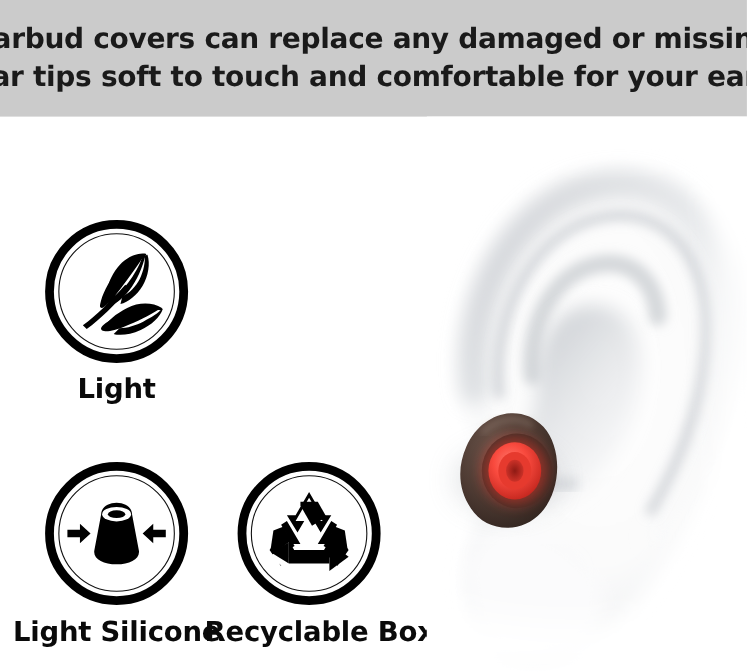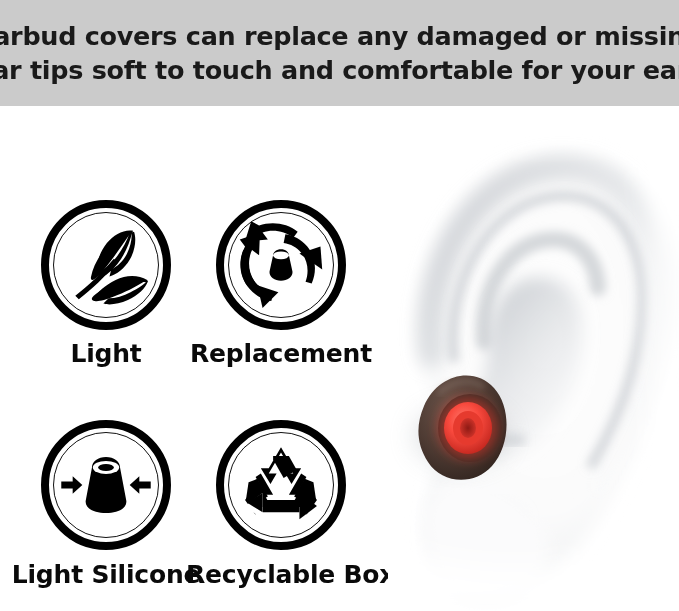--- a/index.html
+++ b/index.html
@@ -149,42 +149,20 @@
 
             <path d="M112 82 C102 76 88 76 76 82 C64 88 55 96 52 102 L62 101 C68 96 76 90 86 87 C96 84 106 83 112 85 Z"></path>
             <path d="M113 83 C110 92 101 100 90 105 C79 110 68 111 62 109 L68 103 C76 103 85 100 93 96 C101 92 109 87 112 83 Z"></path>
             <path d="M110 83 C99 90 85 97 74 101 C64 105 56 107 52 106 C48 105 48 103 51 100 C58 94 70 88 82 85 C94 82 105 81 110 82 Z"></path>
           </g>
         </svg>
       </div>
       <div class="feature-label">Light</div>
     </div>
 
-    <div class="feature feature-r1 feature-c2">
-      <div class="icon-circle">
-        <svg class="icon-art" viewBox="0 0 130 130">
-          <g fill="#000000">
-
-            <path d="M40 20 C54 15 72 17 84 27 L79 34 C69 26 55 24 44 28 L50 36 L24 38 L31 15 Z"></path>
-
-            <path d="M24 44 C17 57 17 76 27 89 L35 84 C27 73 27 58 32 48 L40 54 L41 28 L18 36 Z"></path>
-            <path d="M22 48 C16 62 18 80 29 92 C36 100 45 105 54 106 L56 96 C48 95 41 91 36 85 C28 76 26 62 30 51 Z"></path>
-
-            <path d="M38 88 L62 96 L44 114 Z"></path>
-
-            <path d="M100 86 C106 73 105 56 95 44 C88 36 79 31 70 30 L68 40 C76 41 83 45 88 51 C96 60 97 74 93 84 Z"></path>
-            <path d="M86 52 L110 44 L112 70 Z"></path>
-
-            <path d="M56 54 C56 50 60 47 65 47 C70 47 74 50 74 54 L78 72 C79 78 73 83 65 83 C57 83 51 78 52 72 Z"></path>
-            <ellipse cx="65" cy="54" rx="9" ry="4.5" fill="#ffffff"></ellipse>
-          </g>
-        </svg>
-      </div>
-      <div class="feature-label">Replacement</div>
-    </div>
 
     <div class="feature feature-r2 feature-c1">
       <div class="icon-circle">
         <svg class="icon-art" viewBox="0 0 130 130">
           <g fill="#000000">
 
             <path d="M49 45 C49 38 56 33 65 33 C74 33 81 38 81 45 L88 82 C90 91 79 97 65 97 C51 97 40 91 42 82 Z"></path>
             <ellipse cx="65" cy="45" rx="15" ry="7.5" fill="#ffffff"></ellipse>
             <ellipse cx="65" cy="45" rx="9" ry="4" fill="#000000"></ellipse>
 

